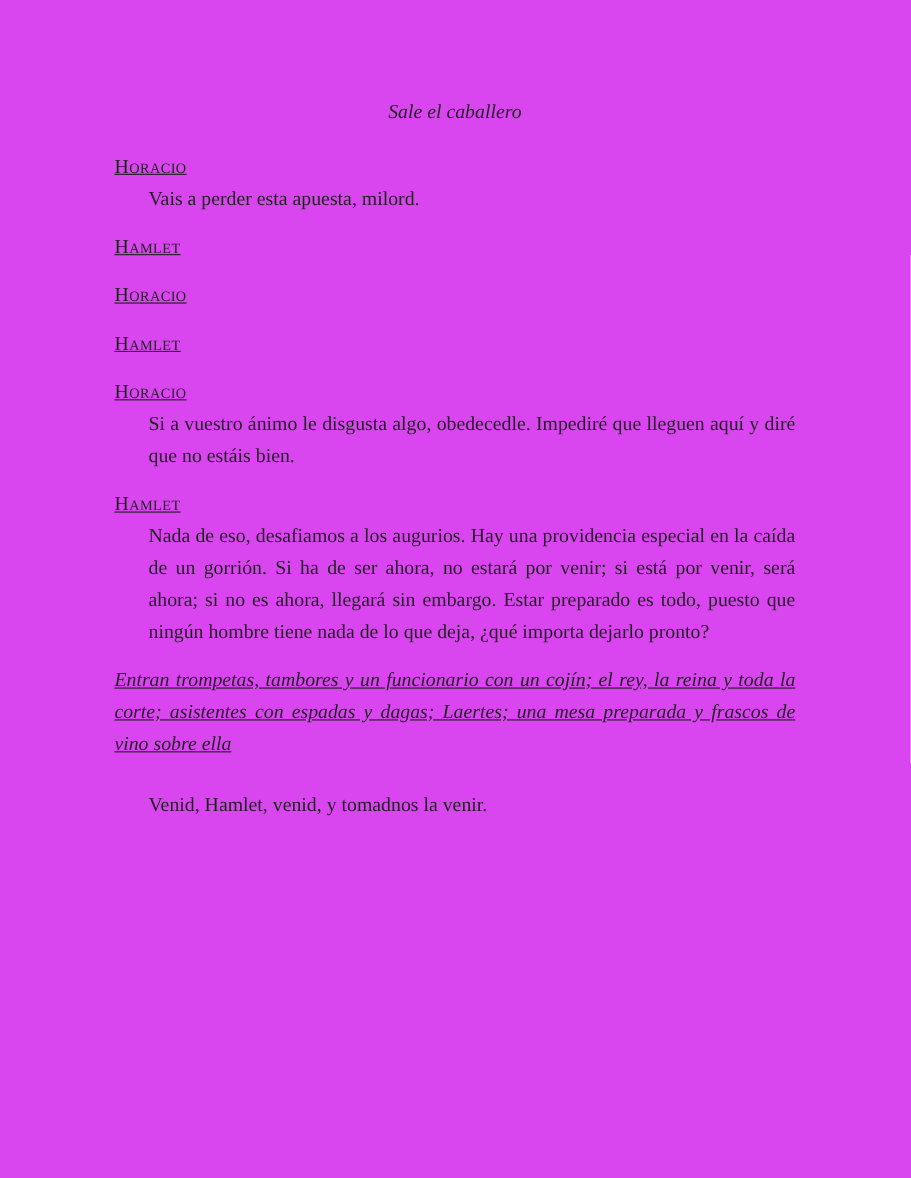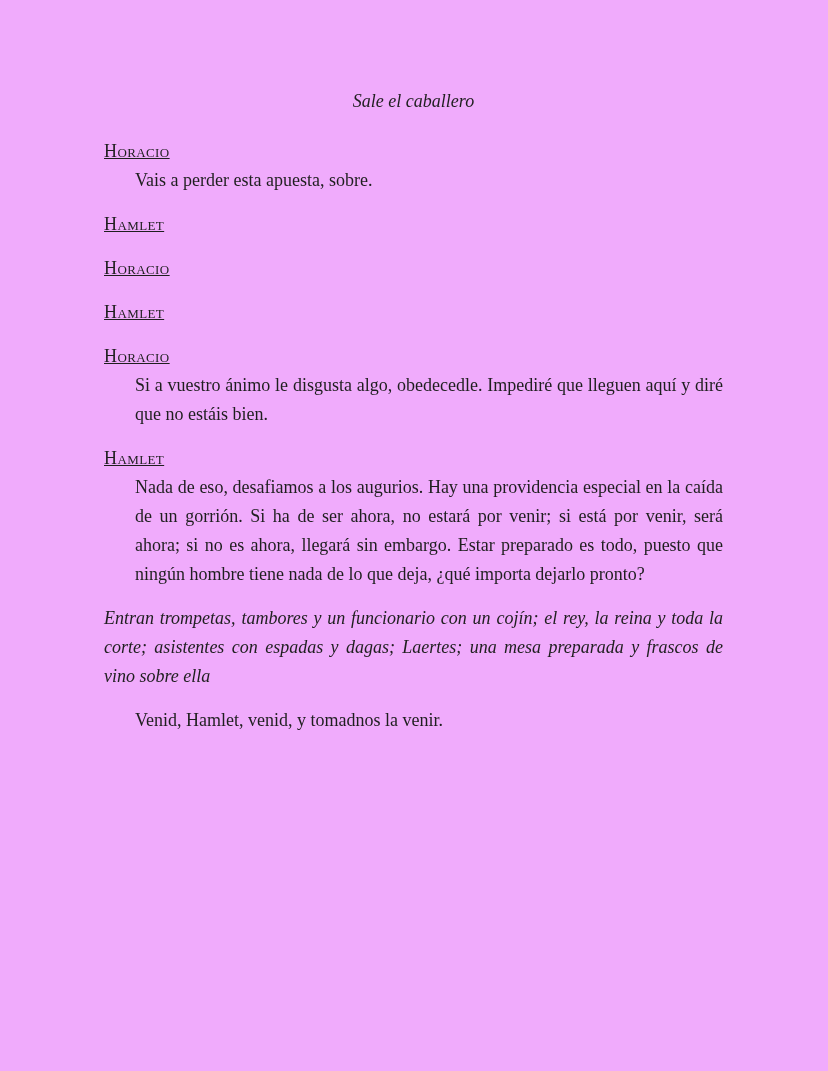--- a/index.html
+++ b/index.html
@@ -5,21 +5,21 @@
   html, body {
     margin: 0;
     padding: 0;
     background: #ffffff;
   }
   .page {
     position: relative;
     width: 828px;
     height: 1071px;
     box-sizing: border-box;
-    background: #f0abfc;
+    background: #d946ef;
     color: #1f1f1f;
     padding: 87px 105px 40px 104px;
     font-family: "Liberation Serif", serif;
     font-size: 18px;
     line-height: 29px;
     overflow: hidden;
   }
   .stage-title {
     text-align: center;
     font-style: italic;
@@ -36,33 +36,34 @@
   }
   .line {
     margin: 0 0 0 31px;
     text-align: justify;
     text-align-last: left;
   }
   .direction {
     font-style: italic;
     text-align: justify;
     text-align-last: left;
-    margin: 0 0 15px 0;
+    margin: 0 0 26px 0;
+    text-decoration: underline;
   }
 </style>
 </head>
 <body>
 
 <div class="page">
 
   <p class="stage-title">Sale el caballero</p>
 
   <div class="speech">
     <p class="speaker">Horacio</p>
-    <p class="line">Vais a perder esta apuesta, sobre.</p>
+    <p class="line">Vais a perder esta apuesta, milord.</p>
   </div>
 
   <div class="speech">
     <p class="speaker">Hamlet</p>
   </div>
 
   <div class="speech">
     <p class="speaker">Horacio</p>
   </div>
 

